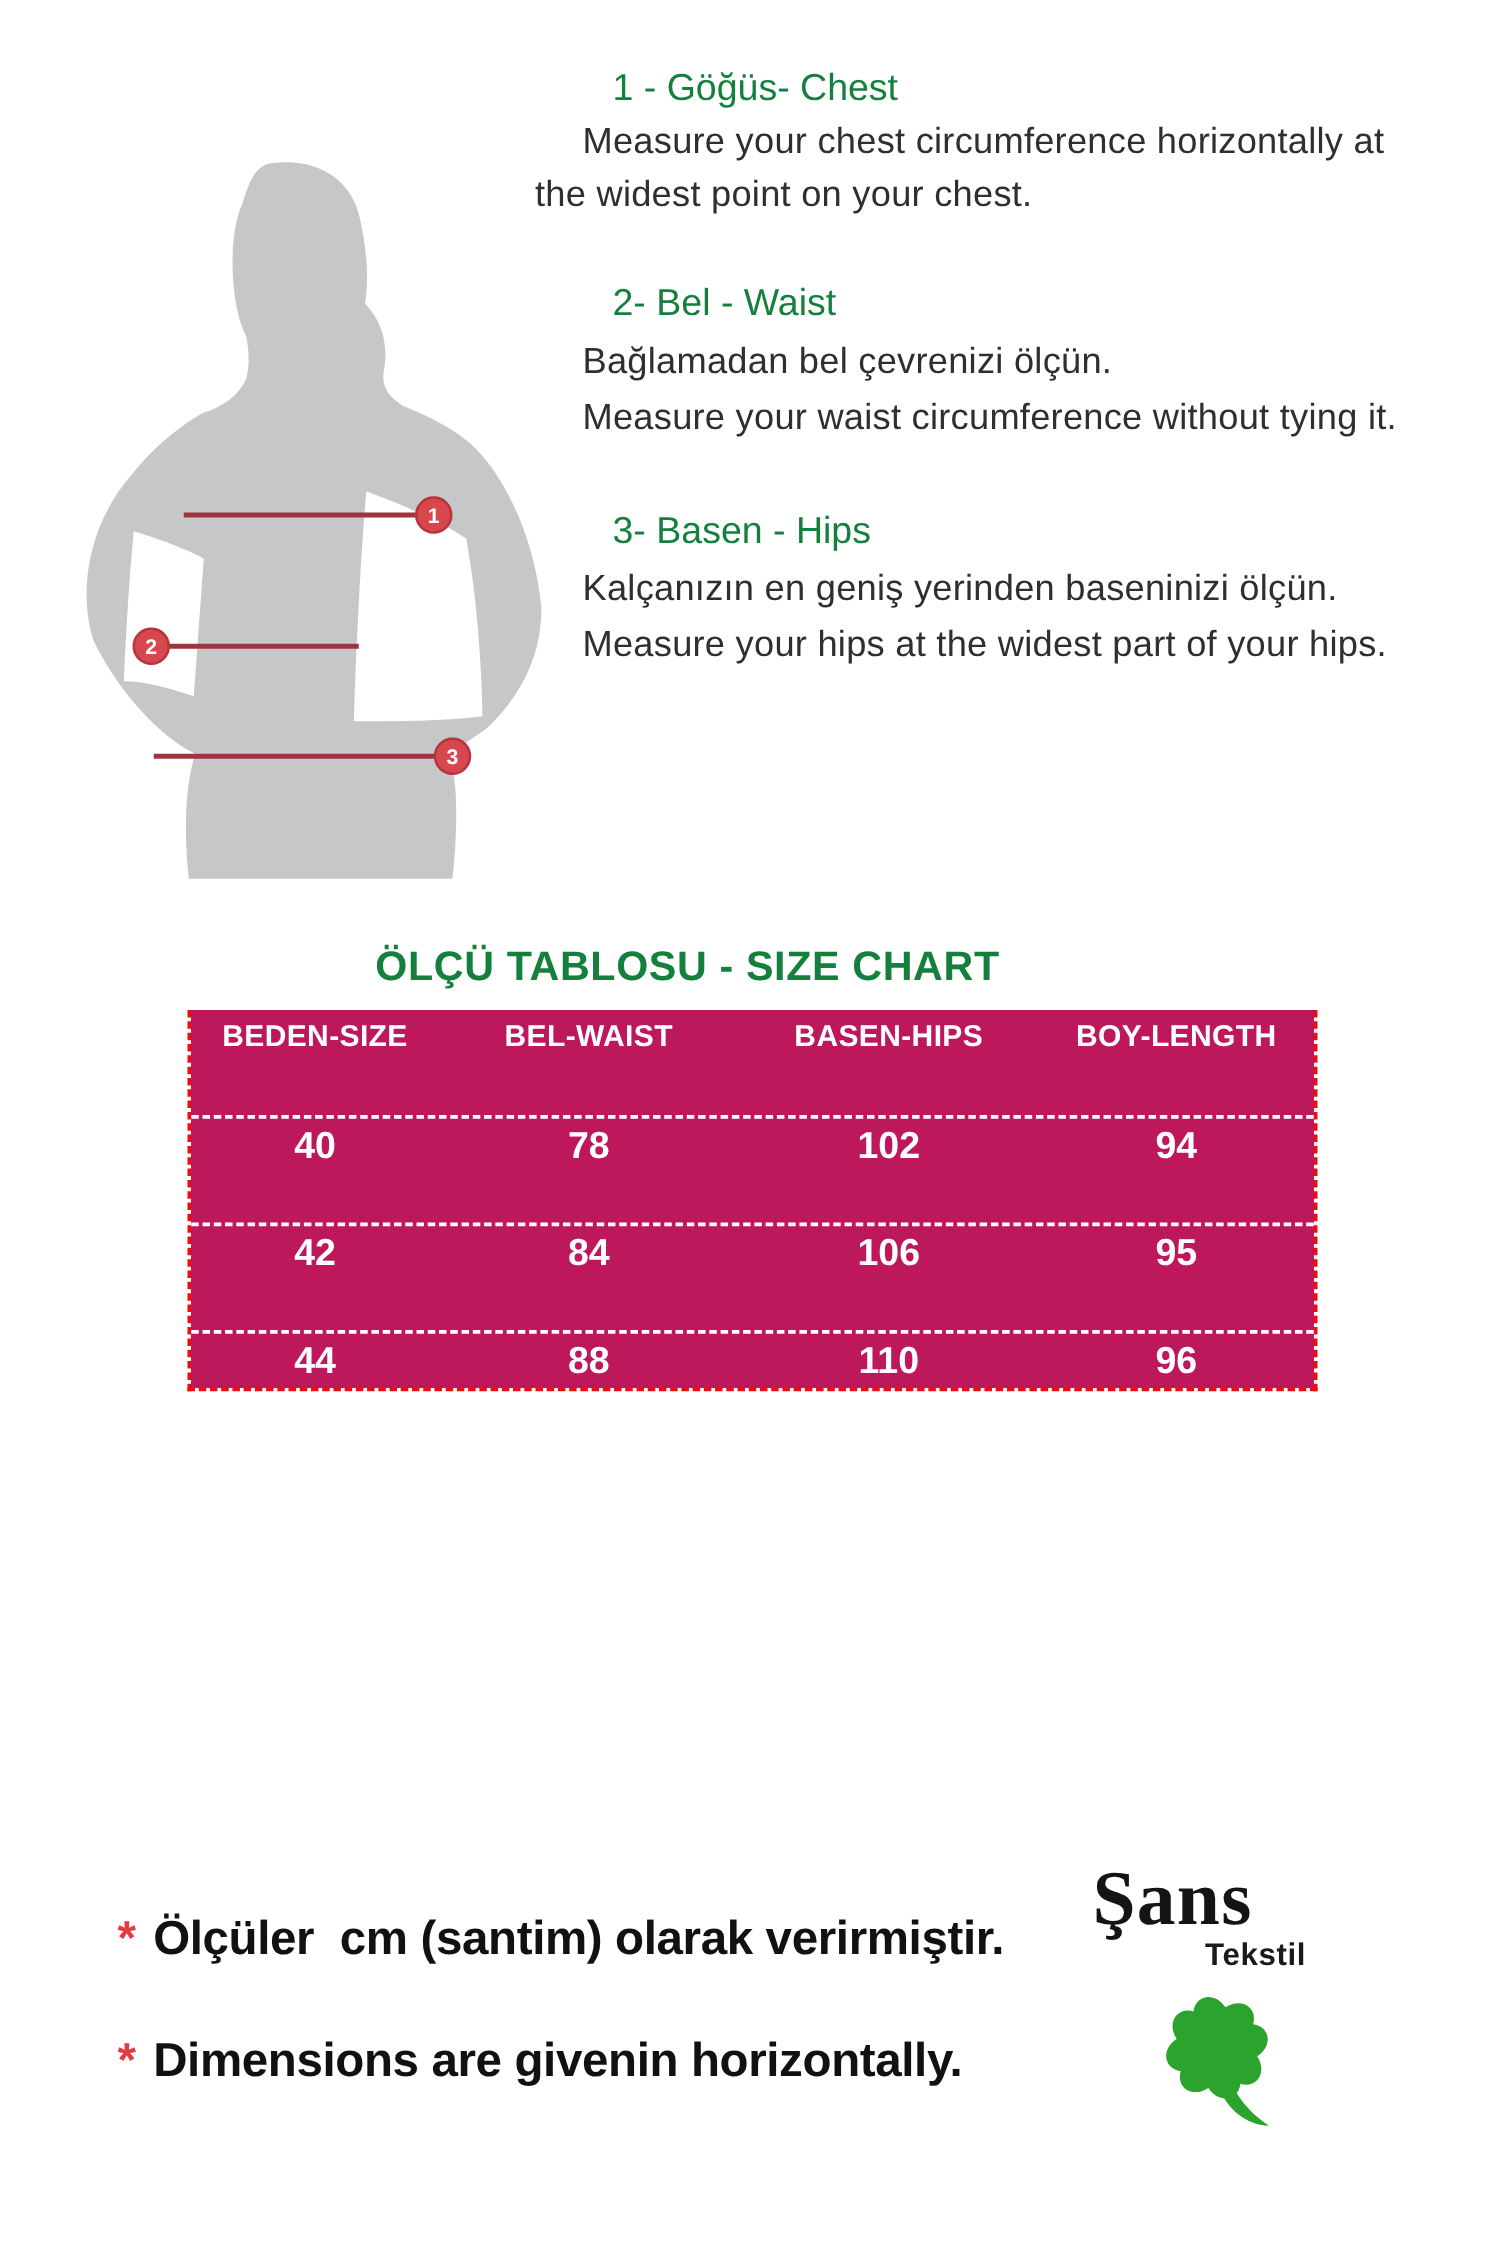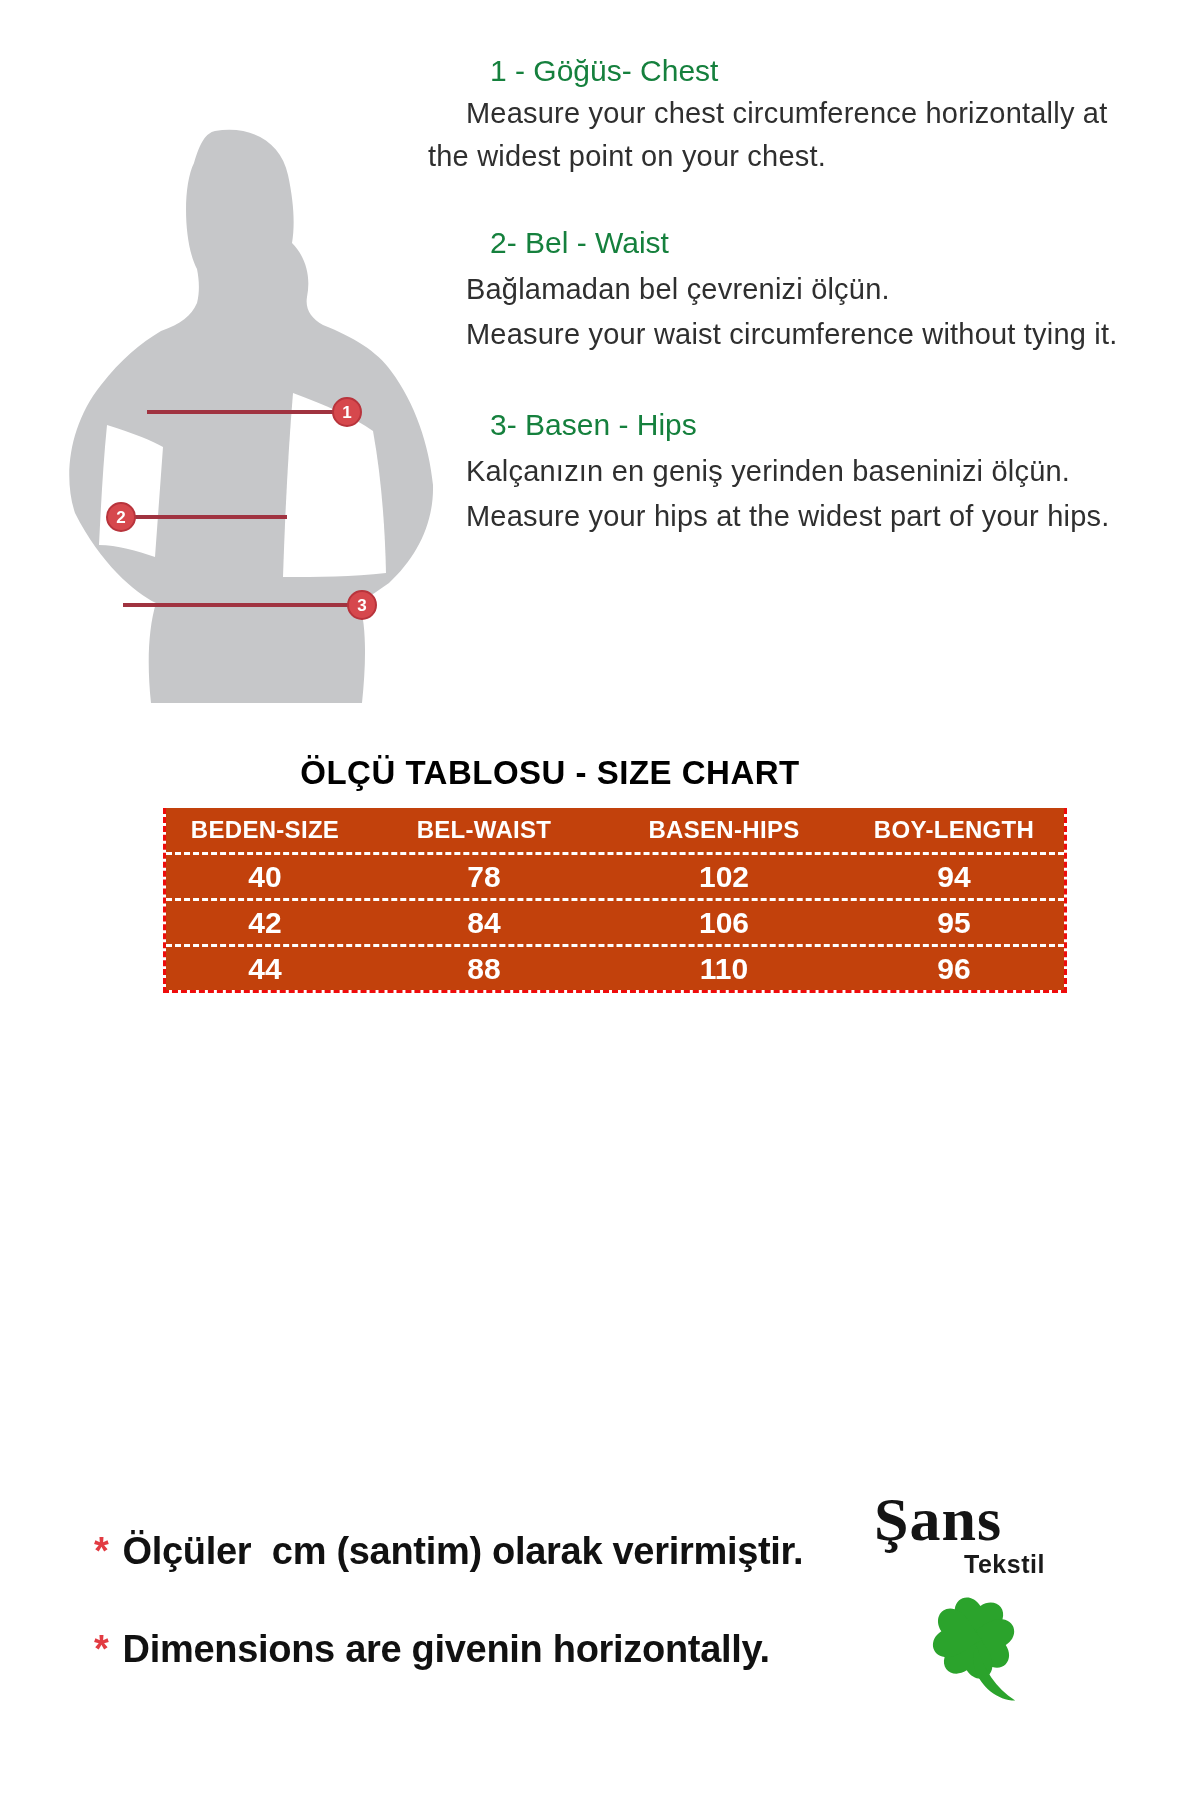--- a/index.html
+++ b/index.html
@@ -26,31 +26,31 @@
   .m-head.gap3 { margin-top: 50px; }
   .para {
     font-size: 29px; line-height: 43px; text-indent: 38px;
     margin-top: 6px; color: #2f2f2f; letter-spacing: 0.2px;
   }
   .para.en { margin-top: 2px; }
 
   
   .chart-title {
     position: absolute; left: 50px; top: 754px; width: 1000px;
-    text-align: center; font-size: 33px; font-weight: 700; color: #000000;
+    text-align: center; font-size: 33px; font-weight: 700; color: #15803d;
     letter-spacing: 0.5px;
   }
   .size-table {
-    position: absolute; left: 163px; top: 808px; width: 904px;
-    background: #c2410c; background-clip: padding-box;
+    position: absolute; left: 150px; top: 808px; width: 904px;
+    background: #be185d; background-clip: padding-box;
     border: 3px dashed #ef0c0c; border-top: none;
   }
   .t-row { display: grid; grid-template-columns: 198px 240px 240px 220px; align-items: center; }
   .t-row.header { height: 44px; }
-  .t-row.data { height: 46px; border-top: 3px dashed #ffffff; }
+  .t-row.data { height: 46px; border-top: 3px dashed #ffffff; margin-top: 40px; }
   .t-cell {
     text-align: center; color: #ffffff; font-weight: 700; font-size: 30px;
   }
   .t-row.header .t-cell { font-size: 24px; letter-spacing: 0.3px; }
 
   
   .footnote {
     position: absolute; left: 94px; width: 900px;
     font-size: 38px; font-weight: 700; color: #111111; letter-spacing: -0.3px;
   }

